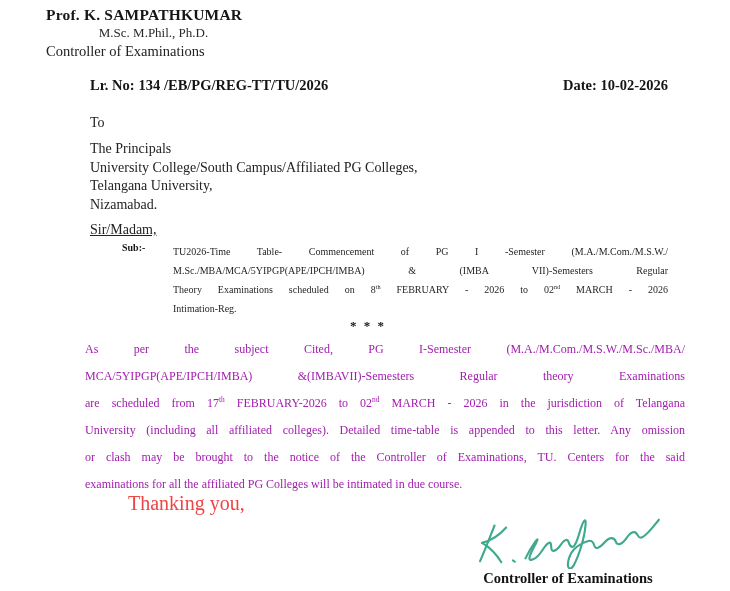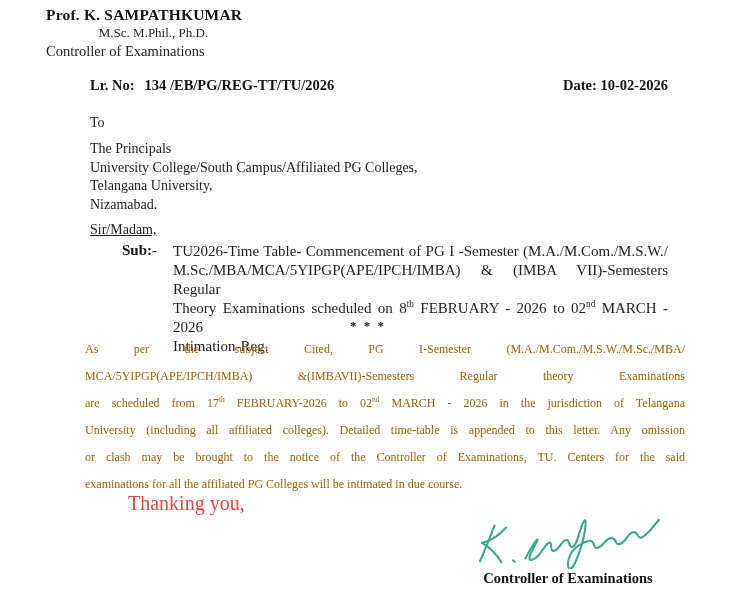--- a/index.html
+++ b/index.html
@@ -13,36 +13,36 @@
   .b{font-weight:normal;}
   .sp{font-size:0.62em;vertical-align:super;line-height:0;}
   
   .hdr{left:37px;top:6px;width:215px;text-align:left;margin-left:9px;}
   .hdr .nm{font-weight:bold;font-size:15.5px;color:#161616;letter-spacing:.2px;}
   .hdr .ql{font-size:13px;text-align:center;color:#2a2a2a;margin-top:1px;}
   .hdr .tt{font-size:14.5px;margin-top:2px;color:#222;}
   
   .refline{left:0;top:77px;width:730px;font-weight:bold;font-size:14.5px;color:#151515;}
   .refno{position:absolute;left:90px;top:0;}
-  .refno .num{margin-left:10px;}
+  .refno .num{margin-left:4px;}
   .dt{position:absolute;left:563px;top:0;}
   
   .addr{left:90px;top:115px;font-size:14px;color:#222;}
   .addr .to{margin-bottom:9px;}
   .addr .ln{line-height:18.5px;}
   .greet{left:90px;top:222px;font-size:14px;color:#222;text-decoration:underline;}
   
-  .subj{left:122px;top:242px;width:546px;display:flex;font-size:15px;}
+  .subj{left:122px;top:242px;width:546px;display:flex;font-size:10px;}
   .subj .lbl{font-weight:bold;width:51px;flex:0 0 51px;color:#151515;}
   .subj .cnt{width:495px;}
   .rline{line-height:19px;}
   .rline.just{text-align:justify;text-align-last:justify;}
   .stars{left:88px;top:318px;width:560px;text-align:center;font-weight:bold;font-size:13px;letter-spacing:2px;color:#161616;}
   
-  .bodypar{left:85px;top:336px;width:600px;font-size:12px;color:#a16207;}
+  .bodypar{left:85px;top:336px;width:600px;font-size:12px;color:#a21caf;}
   .bodypar .rline{line-height:27px;}
   .thank{left:128px;top:492px;font-size:20px;color:#ef4444;}
   
   .sig{left:468px;top:511px;width:200px;height:58px;}
   .signtitle{left:468px;top:570px;width:200px;text-align:center;font-weight:bold;font-size:14.5px;color:#141414;}
 </style>
 </head>
 <body>
 
 <div class="abs hdr">

